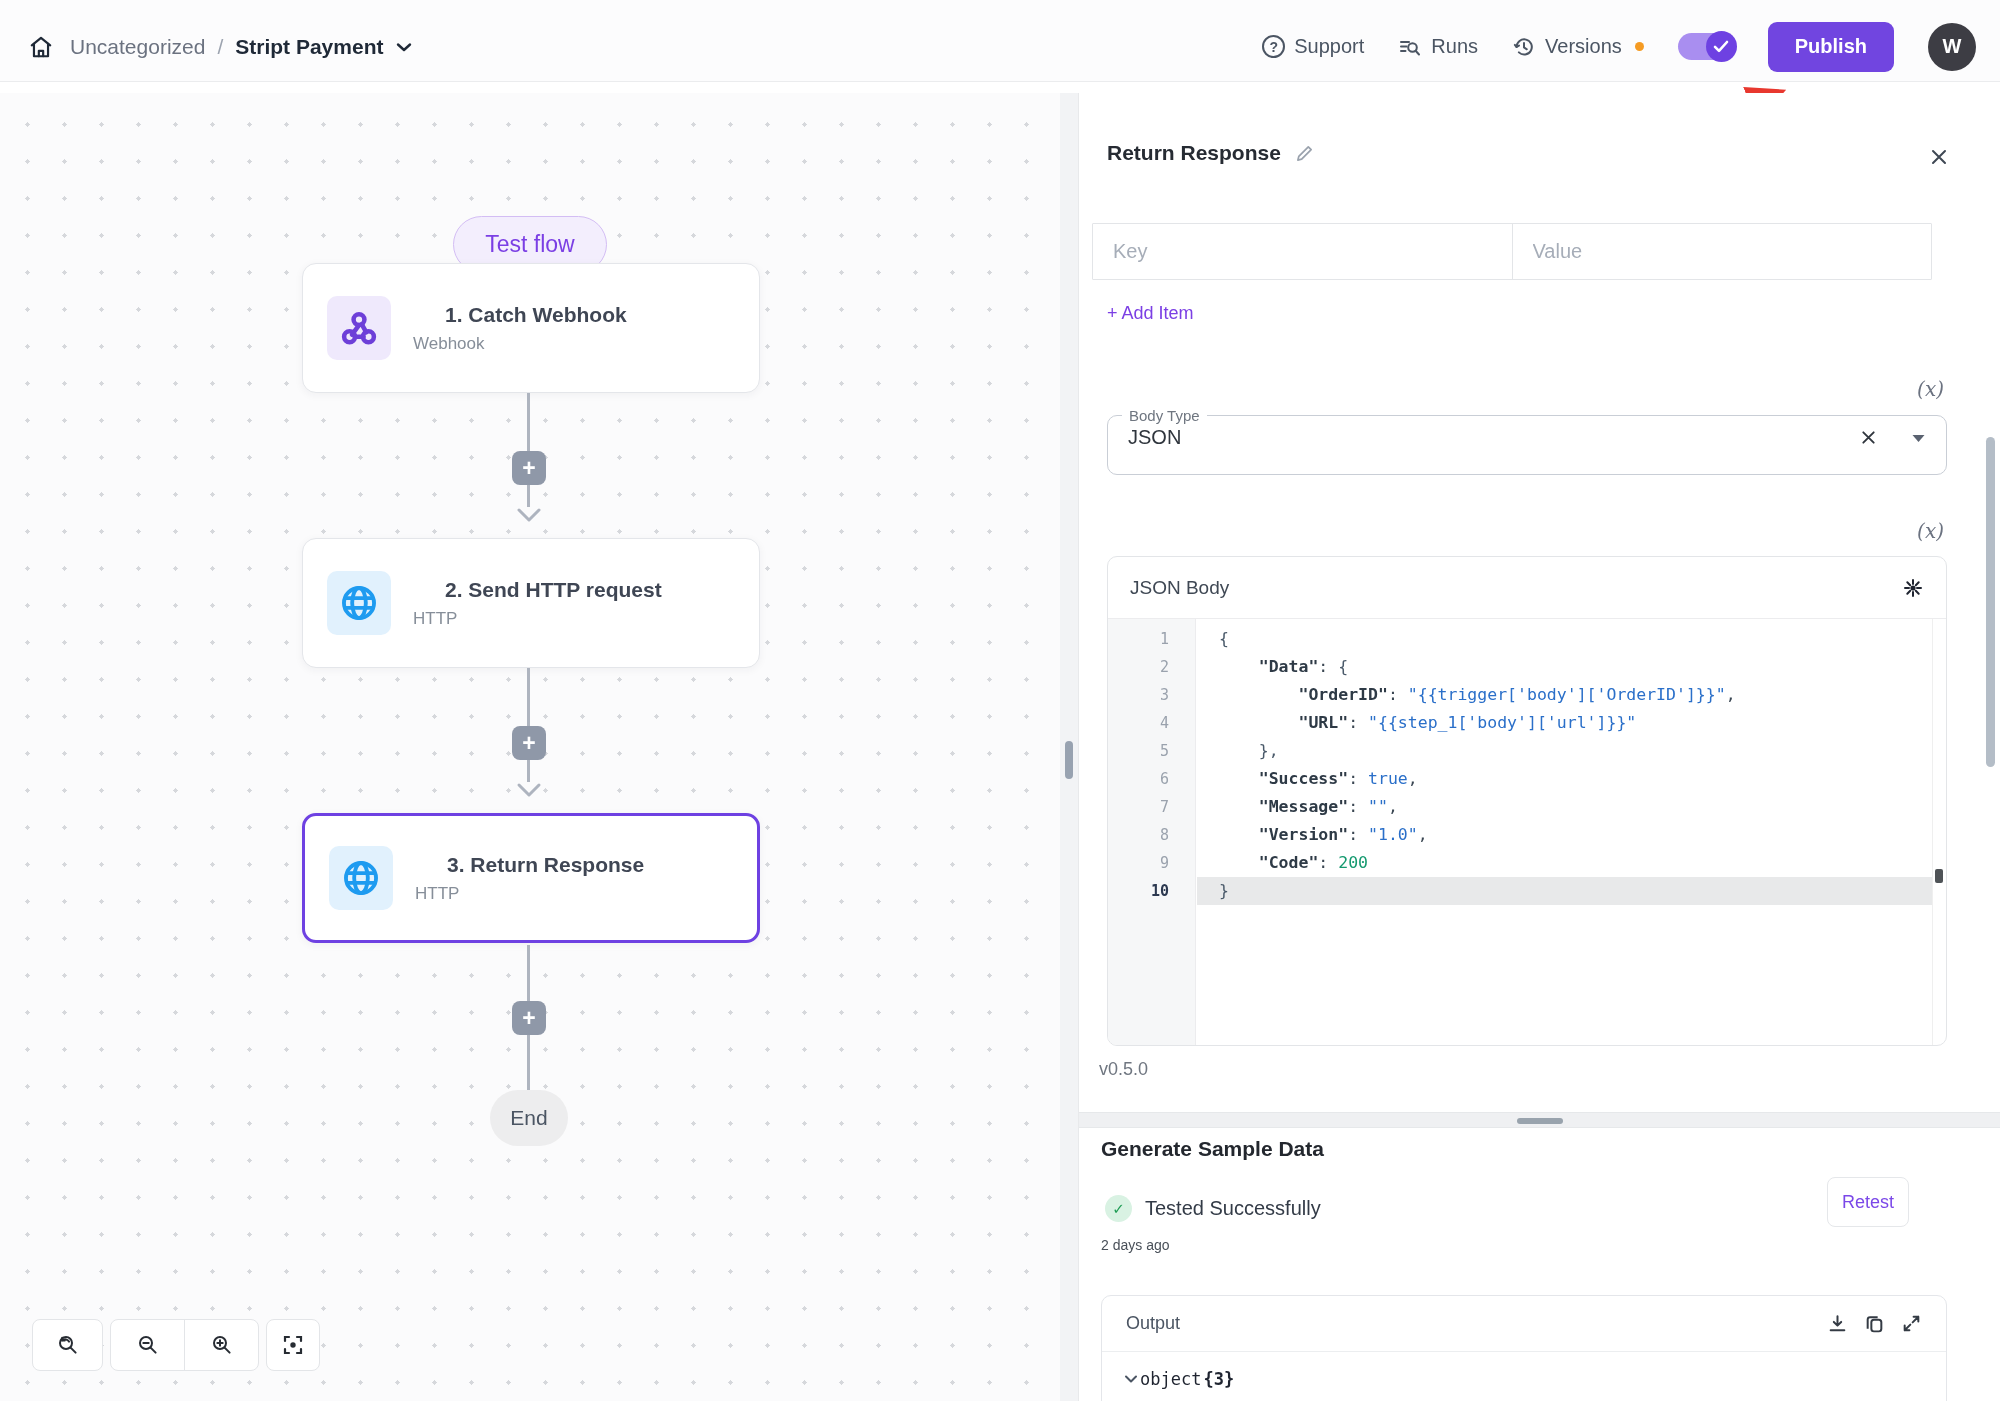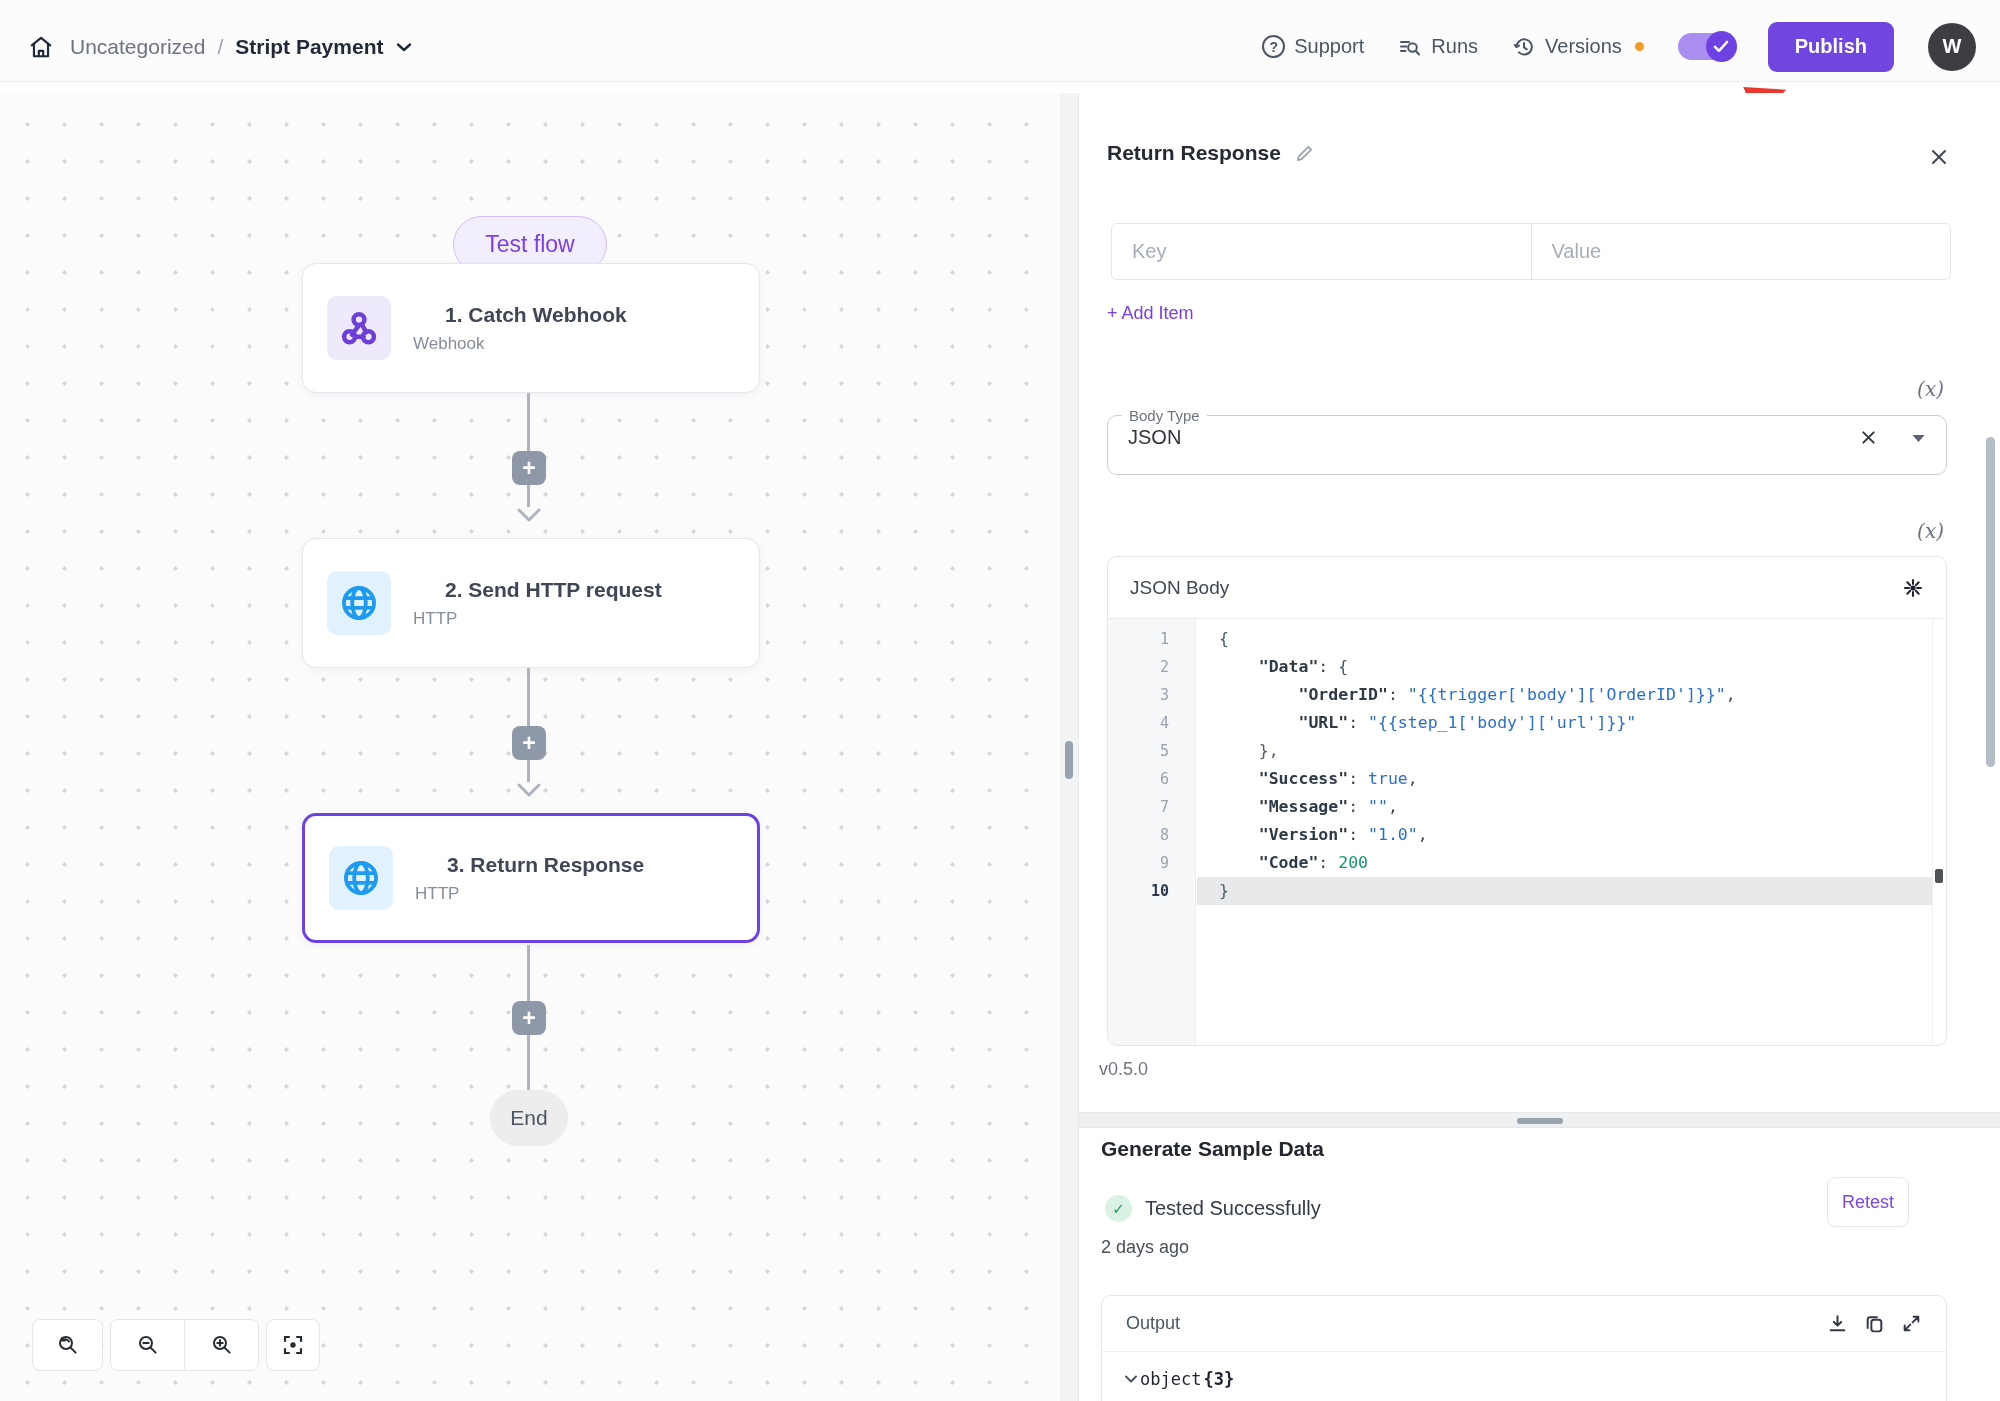--- a/index.html
+++ b/index.html
@@ -75,21 +75,21 @@
 
   
   .gutter { position:absolute; left:1060px; top:93px; width:18px; height:1308px; background:#f2f3f5; }
   .gutter-handle { position:absolute; left:5px; top:648px; width:8px; height:38px; border-radius:4px; background:#98a2b0; cursor:col-resize; }
 
   
   .panel { position:absolute; left:1078px; top:93px; width:922px; height:1308px; background:#fff; border-left:1px solid #e8e9eb; }
   .panel-title-row { position:absolute; left:28px; top:48px; display:flex; align-items:center; gap:14px; }
   .panel-title { font-size:21px; font-weight:700; color:#262b33; }
   .panel-close { position:absolute; left:850px; top:54px; background:none; border:none; cursor:pointer; }
-  .kv-row { position:absolute; left:32px; top:130px; width:840px; height:57px; border:1px solid #e3e5e8; border-radius:6px; display:flex; overflow:hidden; background:#fff; }
+  .kv-row { position:absolute; left:13px; top:130px; width:840px; height:57px; border:1px solid #e3e5e8; border-radius:1px; display:flex; overflow:hidden; background:#fff; }
   .kv-cell { flex:1; }
   .kv-cell + .kv-cell { border-left:1px solid #e3e5e8; }
   .kv-cell input { width:100%; height:100%; border:none; outline:none; padding:0 20px; font-size:20px; font-family:inherit; color:#30353d; background:transparent; }
   .kv-cell input::placeholder { color:#a6adb8; }
   .add-item { position:absolute; left:28px; top:210px; color:#7b3fe4; font-size:18px; font-weight:500; background:none; border:none; cursor:pointer; font-family:inherit; }
   .dyn-x { position:absolute; right:56px; font-family:"DejaVu Serif",serif; font-style:italic; font-size:20px; color:#6b7280; background:none; border:none; cursor:pointer; }
   .dyn-x.first { top:284px; }
   .dyn-x.second { top:426px; }
   .bt-fieldset { position:absolute; left:28px; top:314px; width:840px; height:68px; border:1.5px solid #c9ced6; border-radius:10px; }
   .bt-fieldset legend { margin-left:14px; padding:0 7px; font-size:15px; color:#6f7680; }
@@ -119,21 +119,21 @@
   .ed-thumb { position:absolute; right:3px; top:250px; width:8px; height:14px; background:#4f5357; border-radius:2px; cursor:pointer; }
   .piece-version { position:absolute; left:20px; top:966px; font-size:18px; color:#6f7680; }
 
   .divider-band { position:absolute; left:0; top:1019px; width:922px; height:16px; background:#eff0f2; border-top:1px solid #e6e8ea; border-bottom:1px solid #e6e8ea; }
   .divider-handle { position:absolute; left:50%; top:5px; transform:translateX(-50%); width:46px; height:6px; border-radius:3px; background:#99a3ad; cursor:row-resize; }
 
   .sample-heading { position:absolute; left:22px; top:1044px; font-size:21px; font-weight:700; color:#23272e; }
   .tested-circle { position:absolute; left:26px; top:1102px; width:27px; height:27px; border-radius:50%; background:#d9f2e3; color:#1f9d55; font-size:15px; font-weight:700; display:flex; align-items:center; justify-content:center; }
   .tested-text { position:absolute; left:66px; top:1104px; font-size:20px; color:#333b47; font-weight:500; }
   .retest-btn { position:absolute; left:748px; top:1084px; width:82px; height:50px; background:#fff; border:1px solid #e5e7ea; border-radius:8px; color:#7b48e8; font-size:18px; font-weight:500; cursor:pointer; font-family:inherit; }
-  .time-ago { position:absolute; left:22px; top:1144px; font-size:18px; color:#495059; }
+  .time-ago { position:absolute; left:22px; top:1144px; font-size:14px; color:#495059; }
 
   .output-card { position:absolute; left:22px; top:1202px; width:846px; height:170px; border:1px solid #e4e6ea; border-radius:10px; background:#fff; }
   .output-head { height:56px; display:flex; align-items:center; padding:0 24px; border-bottom:1px solid #eceef0; }
   .output-title { font-size:18px; color:#4b5563; }
   .output-icons { margin-left:auto; display:flex; align-items:center; gap:16px; }
   .output-icons button { background:none; border:none; cursor:pointer; }
   .tree-row { display:flex; align-items:center; gap:2px; padding:17px 0 0 22px; font-family:"DejaVu Sans Mono",monospace; font-size:17px; color:#1f2430; cursor:pointer; }
   .tree-count { font-weight:700; }
 
   .panel-scrollbar { position:absolute; left:1986px; top:437px; width:9px; height:330px; background:#b4bdc7; border-radius:5px; cursor:pointer; }

